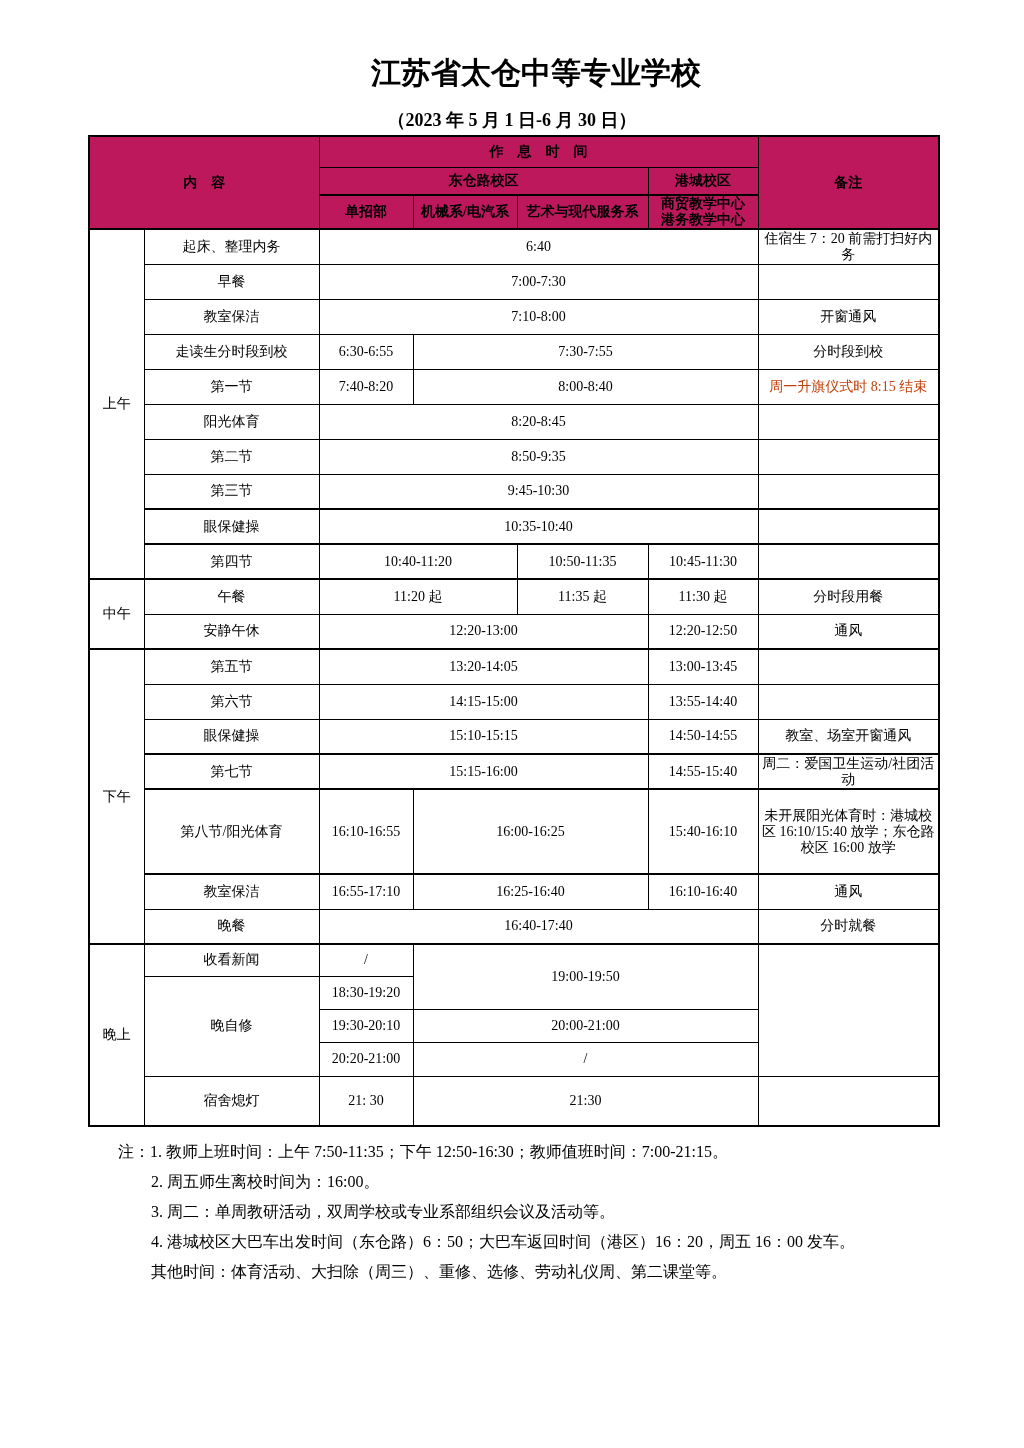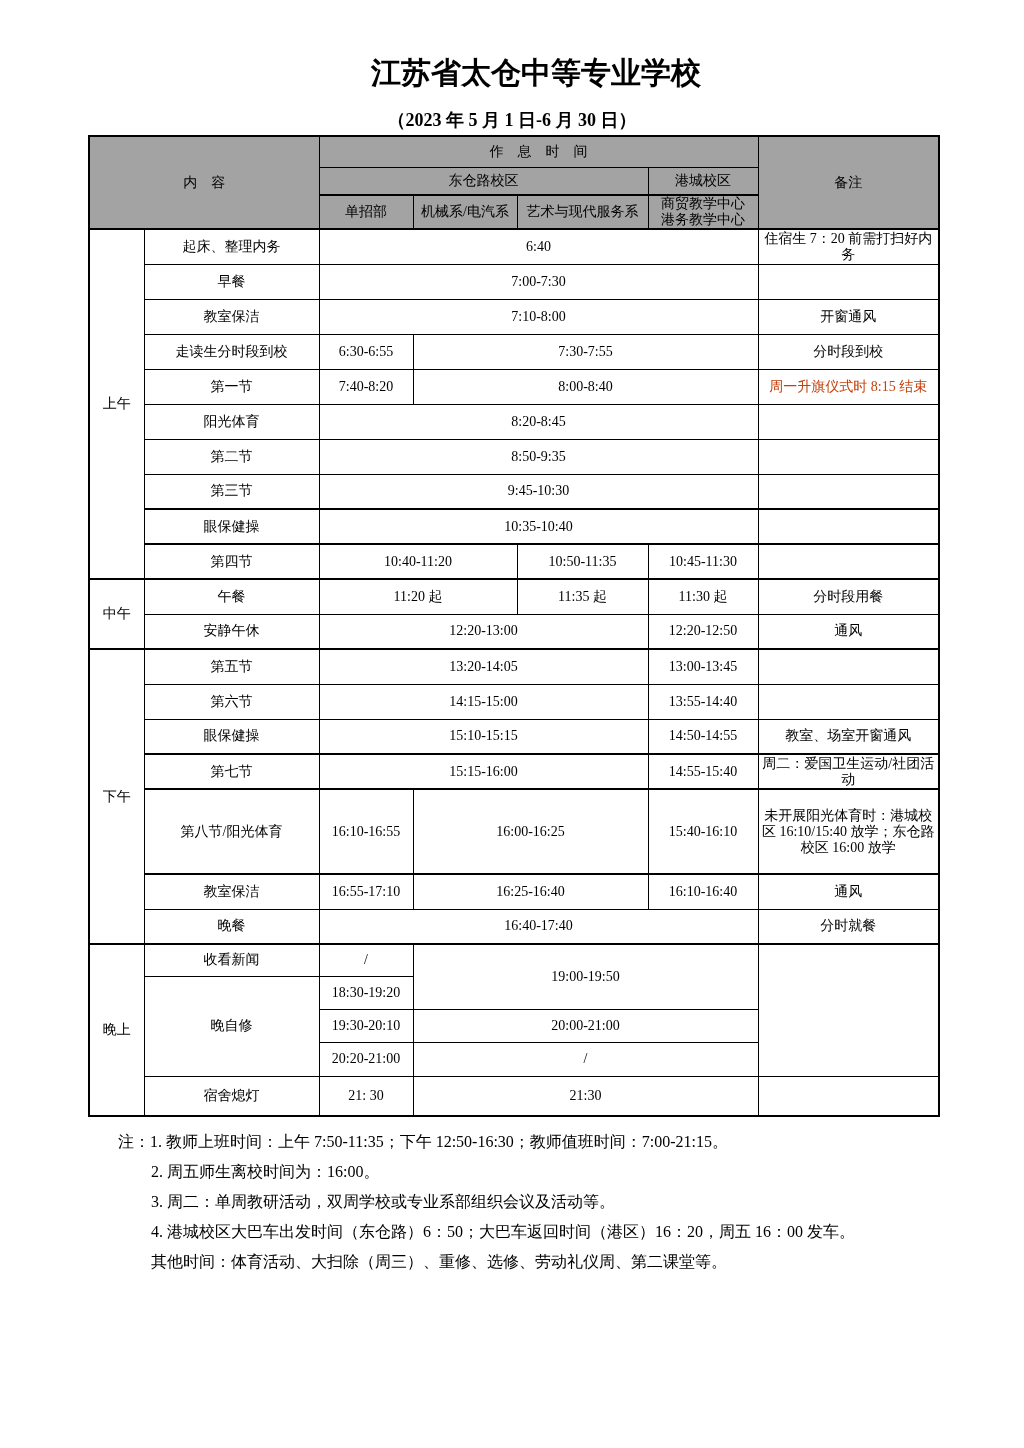--- a/index.html
+++ b/index.html
@@ -17,35 +17,35 @@
   .date-line{font-weight:bold;font-size:18px;line-height:20px;margin-bottom:5px;}
 
   table.sched{
     border-collapse:collapse;table-layout:fixed;
     margin-left:88px;width:850px;border:2px solid #000;
   }
   .sched td{
     border:1px solid #000;text-align:center;vertical-align:middle;
     padding:0 2px;overflow:hidden;font-size:14px;line-height:1.15;
   }
-  .hdr{background:#a3a3a3;font-weight:normal;}
+  .hdr{background:#be185d;font-weight:bold;}
   .hdr-big{font-size:16px;}
   .hdr-campus{font-size:15px;}
   .hdr-dept{font-size:14px;}
   .hdr-dept-two{font-size:13px;line-height:14px;}
   .thick-b{border-bottom:2px solid #000 !important;}
   .label-cell{font-size:16px;}
   .period-cell{font-size:16px;}
   .time-cell{font-size:14px;}
   .remark-cell{font-size:13px;}
   .remark-left{text-align:left;padding:3px 5px;line-height:17px;}
   .red{color:#c2410c;}
   tr.h28{height:28px;} tr.h29{height:29px;} tr.h31{height:31px;}
   tr.h32{height:32px;} tr.h33{height:33px;} tr.h34{height:34px;}
-  tr.h35{height:35px;} tr.h38{height:40px;} tr.h85{height:85px;}
+  tr.h35{height:35px;} tr.h38{height:50px;} tr.h85{height:85px;}
 
   .notes{margin:10px 0 2px 118px;font-size:16px;}
   .note-line{line-height:30px;white-space:nowrap;}
   .note-line.indent{margin-left:33px;}
 </style>
 </head>
 <body>
 
 <div class="page">
 

